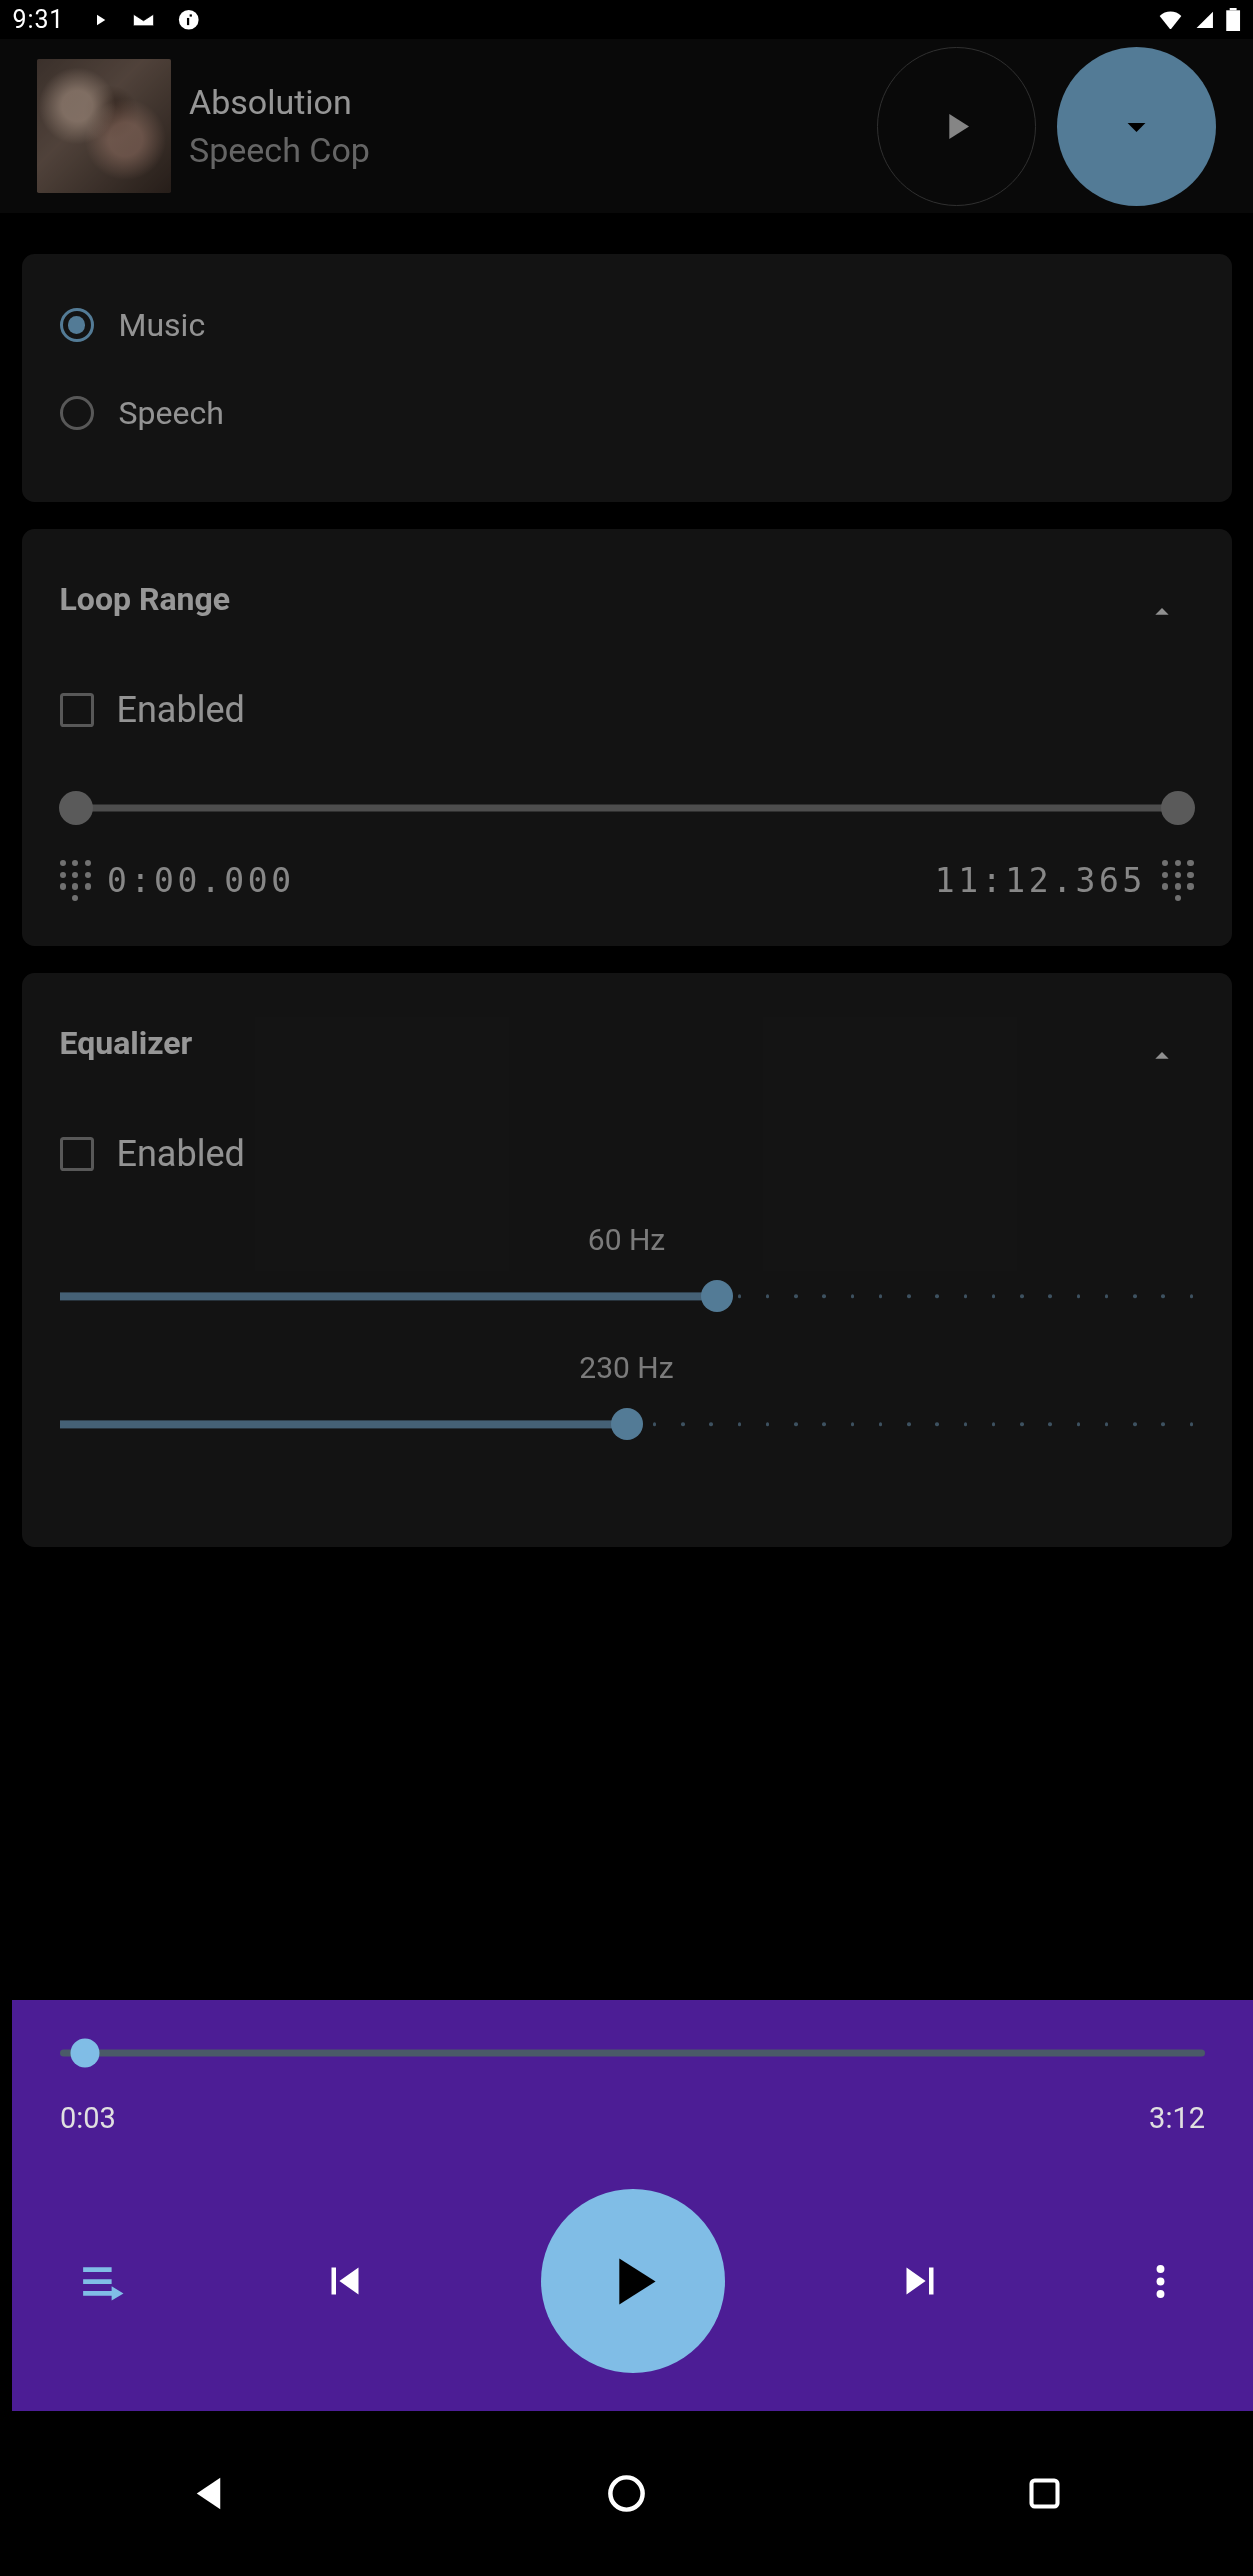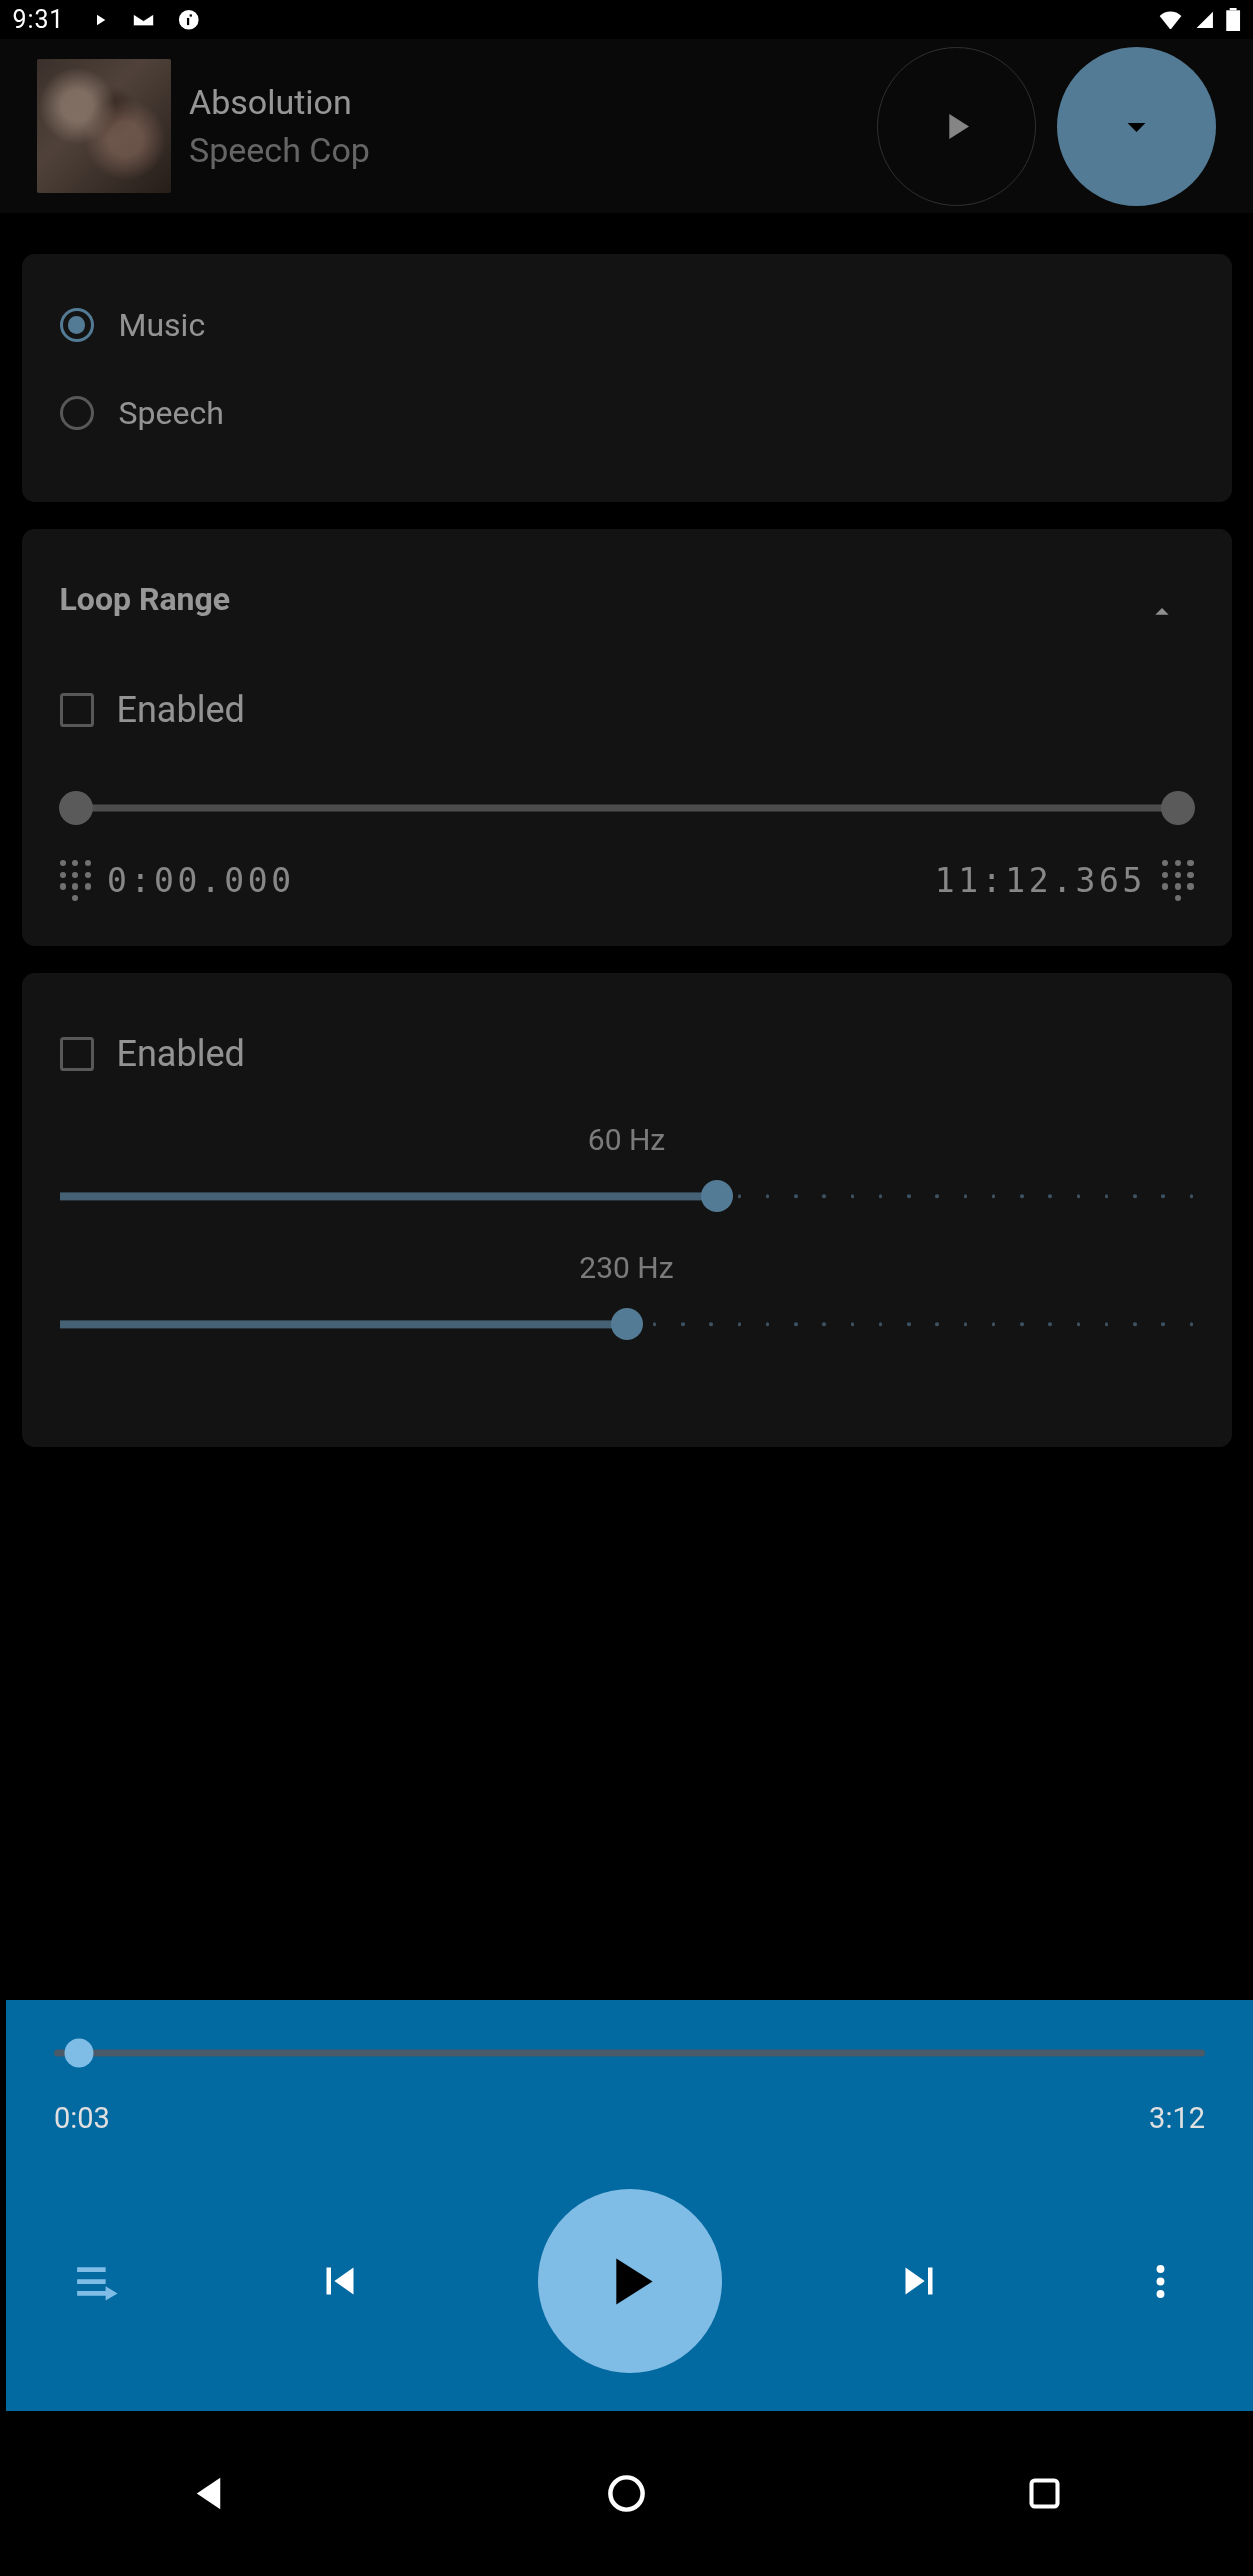--- a/index.html
+++ b/index.html
@@ -68,21 +68,21 @@
 
 .eqrow{margin-top:38px}
 .eqlabel{text-align:center;font-size:30px;color:#bdbdbd;margin-bottom:23px}
 .eqslider{position:relative;height:32px}
 .eqslider .fill{position:absolute;left:0;top:50%;height:7.2px;transform:translateY(-50%);background:#6a95b5}
 .eqslider .dots{position:absolute;left:0;right:0;top:50%;transform:translateY(-50%);display:flex;justify-content:space-between}
 .eqslider .dots i{width:3.6px;height:3.6px;border-radius:50%;background:#5f7d94;display:block}
 .eqslider .thumb{position:absolute;top:50%;width:32px;height:32px;border-radius:50%;background:#80bde6;transform:translate(-50%,-50%)}
 
 
-.player{position:absolute;left:6px;right:0;bottom:165px;height:411px;background:#0369a1;padding:0 48px;z-index:8}
+.player{position:absolute;left:12px;right:0;bottom:165px;height:411px;background:#4c1d95;padding:0 48px;z-index:8}
 .seek{position:relative;height:29px;margin-top:38px}
 .seek .bar{position:absolute;left:0;right:0;top:50%;height:7.2px;background:#4a5a68;border-radius:3.6px;transform:translateY(-50%)}
 .seek .thumb{position:absolute;left:25px;top:50%;width:29px;height:29px;border-radius:50%;background:#80bde6;transform:translate(-50%,-50%)}
 .times{display:flex;justify-content:space-between;margin-top:34px;font-size:29px;color:#e0e0e0}
 .controls{display:flex;align-items:center;justify-content:space-between;margin-top:54px}
 .ctl{width:89px;height:89px;display:flex;align-items:center;justify-content:center}
 .play{width:184px;height:184px;border-radius:50%;background:#80bde6;display:flex;align-items:center;justify-content:center}
 
 
 .navbar{position:absolute;left:0;right:0;bottom:0;height:165px;background:#000;display:flex;align-items:center;justify-content:space-around}
@@ -217,20 +217,28 @@
               </div>
             <div class="r" style="justify-content:center">
                 <i class="d"></i>
               </div>
           </div>
         </div>
       </div>
     </div>
 
     <div class="card" style="padding-bottom:107px">
+      <div class="cardhdr">
+        <h2>Equalizer</h2>
+        <div class="chev">
+          <svg width="32" height="32" viewBox="0 0 24 24">
+              <path fill="#ddd" d="M7 14l5-5 5 5z"></path>
+            </svg>
+        </div>
+      </div>
       <div class="check">
         <div class="b"></div>
         <span>Enabled</span>
       </div>
 
       <div class="eqrow">
         <div class="eqlabel">60 Hz</div>
         <div class="eqslider">
           <div class="dots">
               <i></i>

